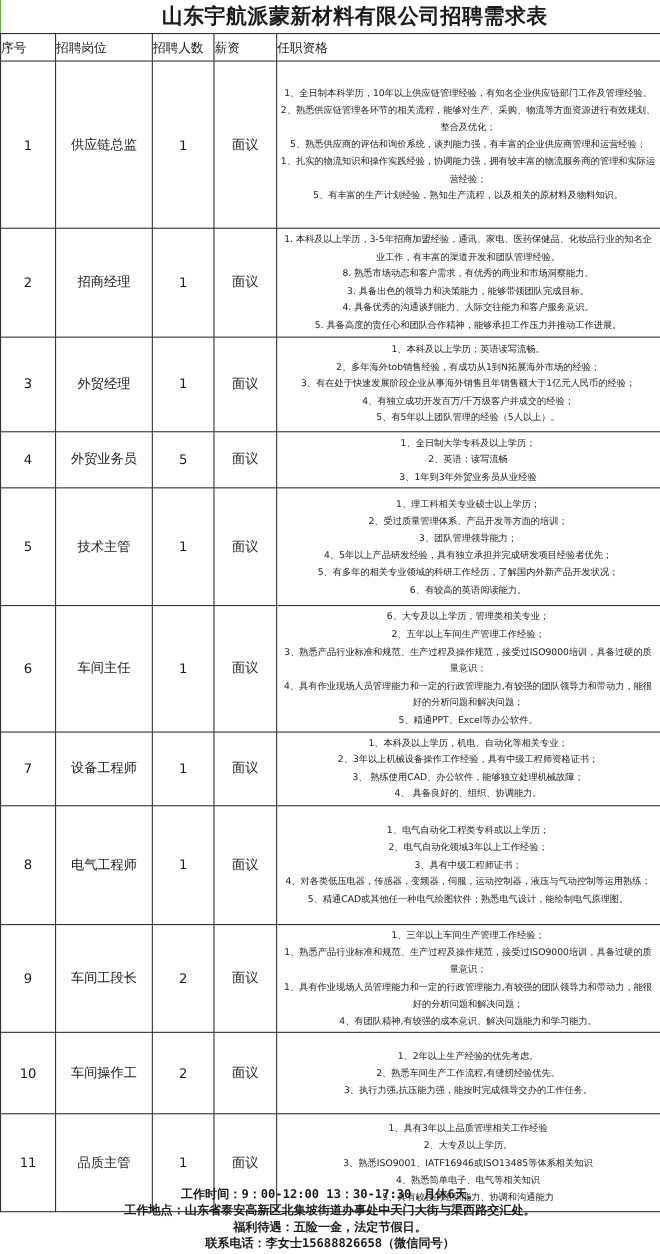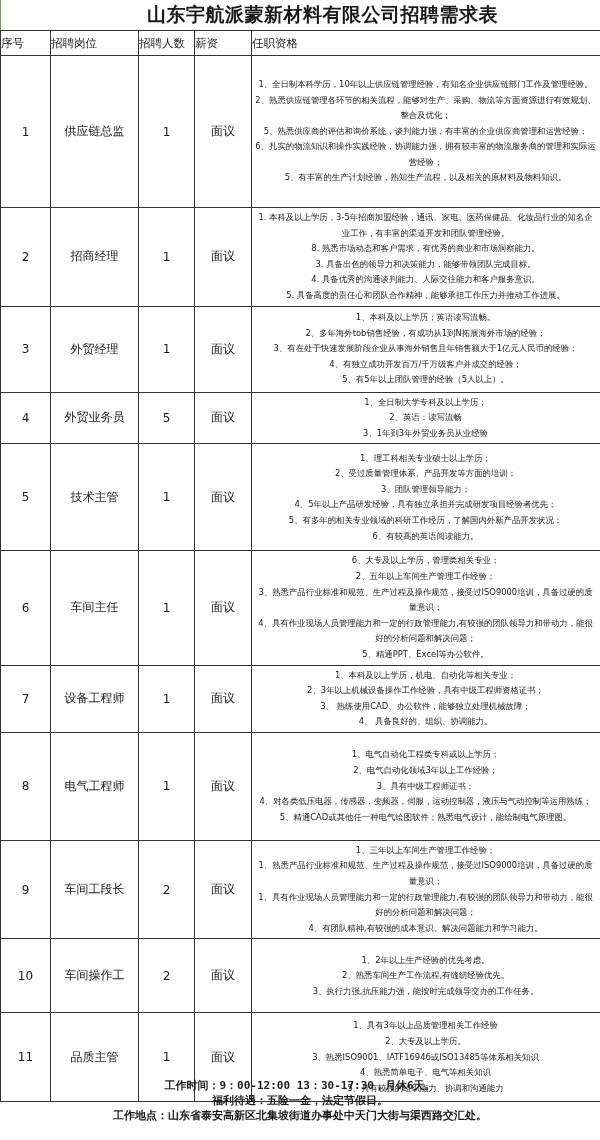--- a/index.html
+++ b/index.html
@@ -47,21 +47,21 @@
     <tbody id="rows-body">
         <tr style="height: 152px;">
           <td class="c">1</td>
           <td class="c">供应链总监</td>
           <td class="c">1</td>
           <td class="c">面议</td>
           <td class="req">
             <span class="req-line">1、全日制本科学历，10年以上供应链管理经验，有知名企业供应链部门工作及管理经验。</span>
             <span class="req-line">2、熟悉供应链管理各环节的相关流程，能够对生产、采购、物流等方面资源进行有效规划、整合及优化；</span>
             <span class="req-line">5、熟悉供应商的评估和询价系统，谈判能力强，有丰富的企业供应商管理和运营经验；</span>
-            <span class="req-line">6、扎实的物流知识和操作实践经验，协调能力强，拥有较丰富的物流服务商的管理和实际运营经验；</span>
+            <span class="req-line">1、扎实的物流知识和操作实践经验，协调能力强，拥有较丰富的物流服务商的管理和实际运营经验；</span>
             <span class="req-line">5、有丰富的生产计划经验，熟知生产流程，以及相关的原材料及物料知识。</span>
           </td>
         </tr>
         <tr style="height: 88px;">
           <td class="c">2</td>
           <td class="c">招商经理</td>
           <td class="c">1</td>
           <td class="c">面议</td>
           <td class="req">
             <span class="req-line">1. 本科及以上学历，3-5年招商加盟经验，通讯、家电、医药保健品、化妆品行业的知名企业工作，有丰富的渠道开发和团队管理经验。</span>
@@ -181,16 +181,17 @@
             <span class="req-line">3、熟悉ISO9001、IATF16946或ISO13485等体系相关知识</span>
             <span class="req-line">4、熟悉简单电子、电气等相关知识</span>
             <span class="req-line">5、具有较强的组织能力、协调和沟通能力</span>
           </td>
         </tr>
       </tbody>
   </table>
 
   <div class="footer">
     <span class="footer-line">工作时间：9：00-12:00 13：30-17:30，月休6天。</span>
+    <span class="footer-line">工作地点：山东省泰安高新区北集坡街道办事处中天门大街与渠西路交汇处。</span>
     <span class="footer-line">福利待遇：五险一金，法定节假日。</span>
-    <span class="footer-line">工作地点：山东省泰安高新区北集坡街道办事处中天门大街与渠西路交汇处。</span>
+    <span class="footer-line">联系电话：李女士15688826658（微信同号）</span>
   </div>
 </div>
 
 </body></html>

